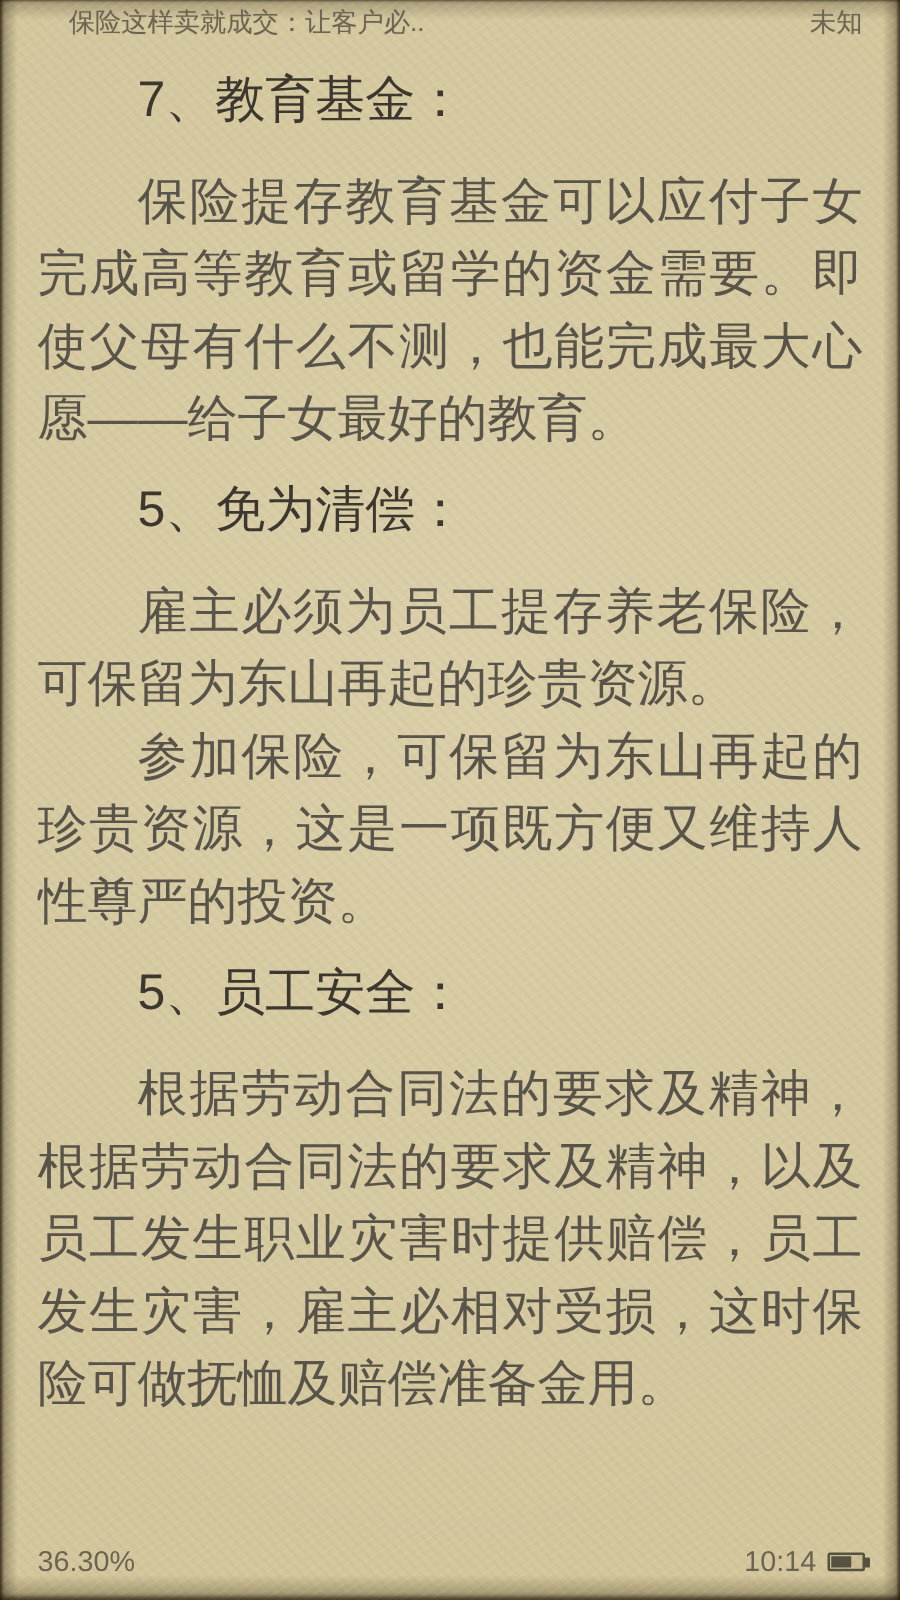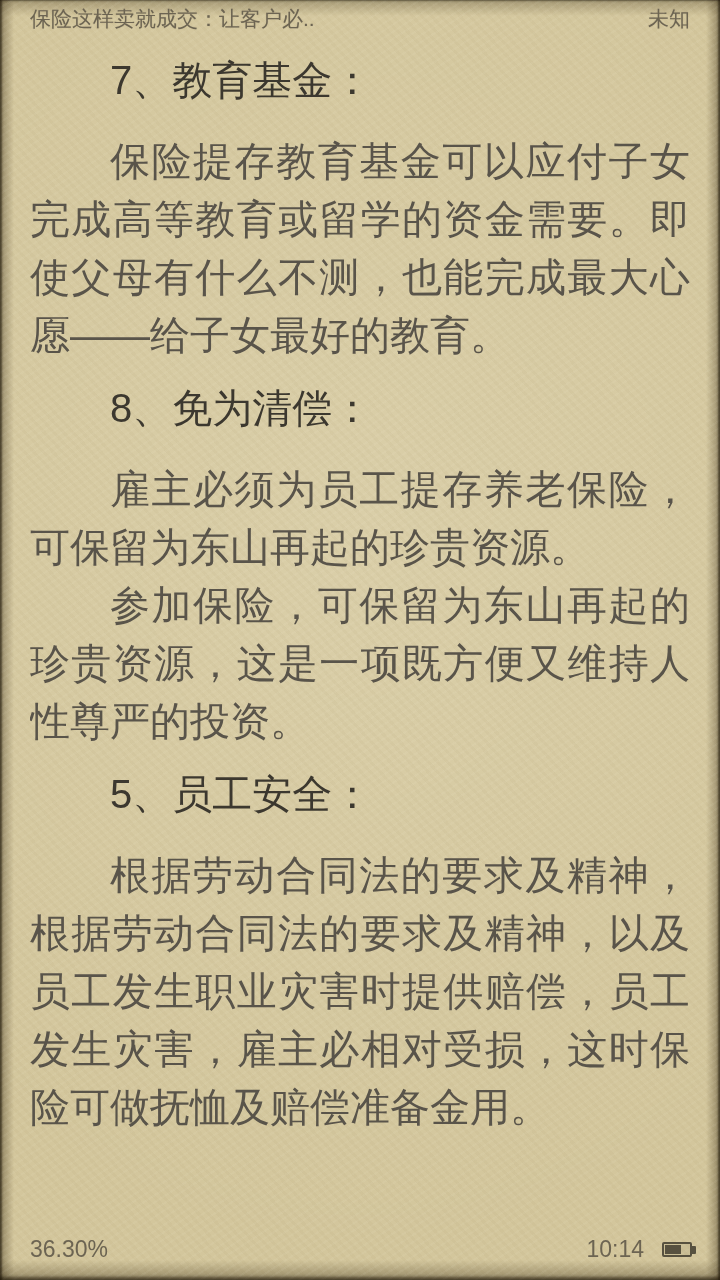--- a/index.html
+++ b/index.html
@@ -30,21 +30,21 @@
     position:absolute; top:0; left:0; right:0;
     height:40px;
     padding:7px 30px 0 30px;
     box-sizing:border-box;
     display:flex; justify-content:space-between; align-items:flex-start;
     font-size:21px; line-height:24px;
     color:#6c6452;
     text-shadow:0 0 1px rgba(108,100,82,0.25);
   }
   .reader-header .book-title {
-    max-width:540px; overflow:hidden; white-space:nowrap;
+    max-width:540px; overflow:hidden; white-space:nowrap;margin-left:25px;
   }
 
   
   .page-content {
     position:absolute; top:52px; left:30px; right:30px; bottom:48px;
     overflow:hidden;
   }
   .section-heading {
     margin:16px 0 24px 0;
     font-size:40px; line-height:56px;
@@ -66,21 +66,21 @@
   
   .reader-footer {
     position:absolute; left:0; right:0; bottom:0;
     height:44px;
     padding:0 28px 12px 30px;
     box-sizing:border-box;
     display:flex; justify-content:space-between; align-items:flex-start;
     font-size:23px; line-height:26px;
     color:#6c6452;
   }
-  .footer-right { display:flex; align-items:center; gap:18px; }
+  .footer-right { display:flex; align-items:center; gap:9px; }
   .battery {
     position:relative;
     width:30px; height:15px;
     border:2px solid #57513f;
     border-radius:2px;
     box-sizing:border-box;
     background:rgba(0,0,0,0.04);
   }
   .battery .battery-fill {
     position:absolute; top:1px; left:1px; bottom:1px;
@@ -101,21 +101,21 @@
 
   <div class="reader-header">
     <span class="book-title">保险这样卖就成交：让客户必..</span>
     <span class="book-author">未知</span>
   </div>
 
   <div class="page-content">
     <p class="section-heading">7、教育基金：</p>
     <p class="section-para">保险提存教育基金可以应付子女完成高等教育或留学的资金需要。即使父母有什么不测，也能完成最大心愿——给子女最好的教育。</p>
 
-    <p class="section-heading">8、免为清偿：</p>
+    <p class="section-heading">5、免为清偿：</p>
     <p class="section-para">雇主必须为员工提存养老保险，可保留为东山再起的珍贵资源。</p>
 
     <p class="section-para">参加保险，可保留为东山再起的珍贵资源，这是一项既方便又维持人性尊严的投资。</p>
 
     <p class="section-heading">5、员工安全：</p>
     <p class="section-para">根据劳动合同法的要求及精神，根据劳动合同法的要求及精神，以及员工发生职业灾害时提供赔偿，员工发生灾害，雇主必相对受损，这时保险可做抚恤及赔偿准备金用。</p>
   </div>
 
   <div class="reader-footer">
     <span class="progress">36.30%</span>

